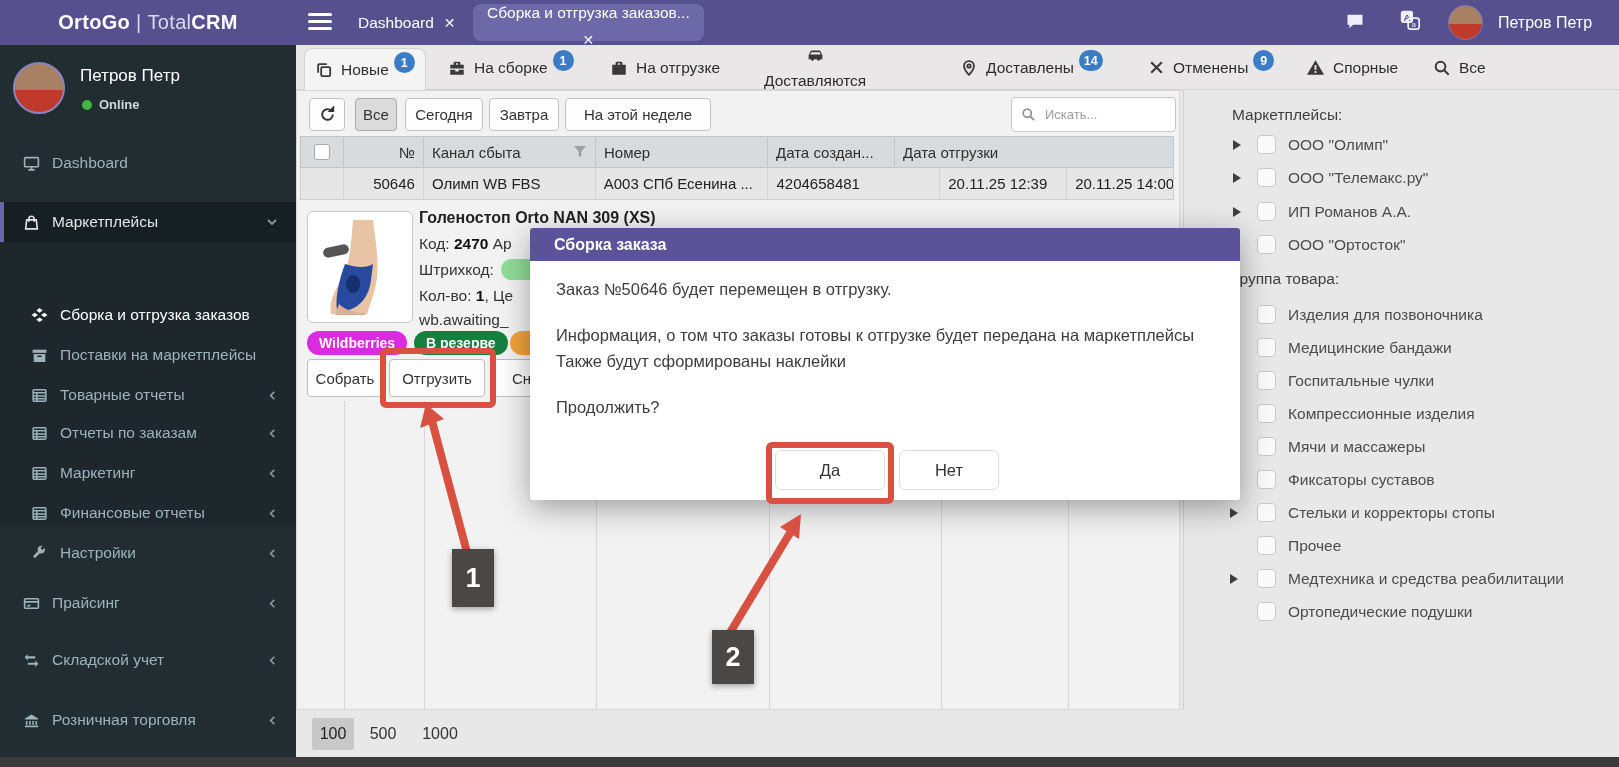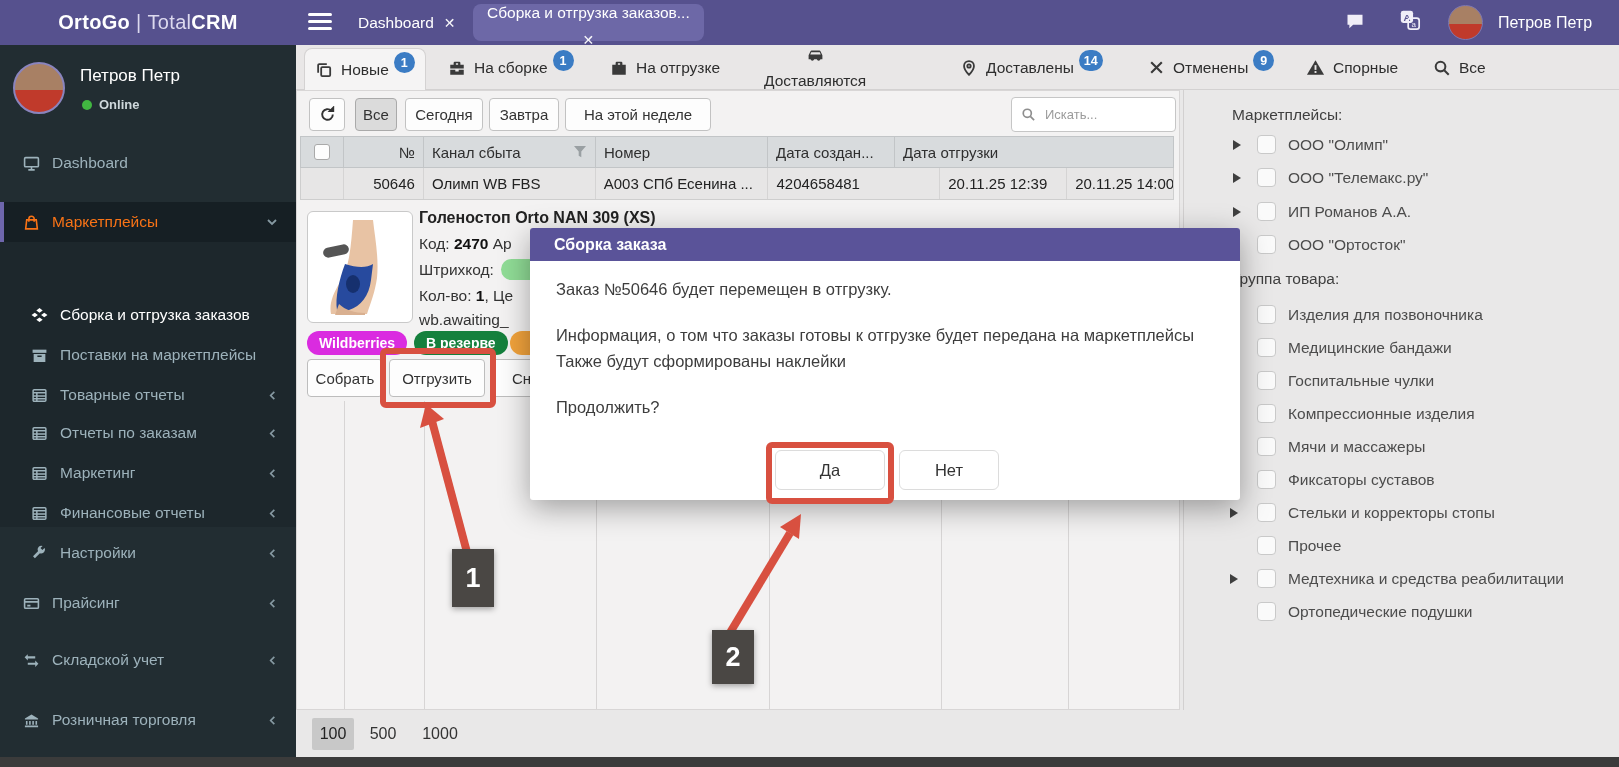--- a/index.html
+++ b/index.html
@@ -23,21 +23,21 @@
   
   #sidebar{left:0;top:45px;width:296px;height:722px;background:#222d32;z-index:20;}
   .suser-name{left:80px;top:21px;color:#fff;font-size:17px;}
   .suser-status{left:82px;top:52px;color:#cfd8dc;font-size:13px;font-weight:bold;display:flex;align-items:center;gap:7px;}
   .dot{width:10px;height:10px;border-radius:50%;background:#41b741;}
   .srow{left:0;width:296px;height:38px;display:flex;align-items:center;color:#9db2bb;font-size:15.5px;cursor:pointer;}
   .srow .sicon{width:18px;margin-left:22px;margin-right:12px;display:flex;justify-content:center;}
   .srow.sub .sicon{margin-left:30px;}
   .srow .chev{margin-left:auto;margin-right:18px;color:#8699a2;}
   .subblock{left:0;top:157px;width:296px;height:325px;background:#1d272c;}
-  .srow.parent{height:40px;background:#161f24;border-left:4px solid #6e66ac;color:#f97316;justify-content:space-between;}
+  .srow.parent{height:40px;background:#161f24;border-left:4px solid #6e66ac;color:#e5e5e5;justify-content:space-between;}
   .srow.parent .sicon{margin-left:18px;}
   .srow.on{color:#fff;}
   
   #statusbar{left:296px;top:45px;width:1323px;height:45px;background:#e9e7e7;border-bottom:1px solid #d3d1d1;z-index:5;}
   .stab{top:0;height:45px;display:flex;align-items:center;gap:8px;font-size:15.5px;color:#2e2e2e;cursor:pointer;}
   .stab .ticon{color:#3a3a3a;}
   .stab.active{top:3px;height:42px;background:#f5f4f4;border:1px solid #d4d2d2;border-bottom:none;border-radius:8px 8px 0 0;padding:0 10px;}
   .badge{min-width:21px;height:21px;padding:0 5px;border-radius:11px;background:#3b7cc4;color:#fff;font-size:12.5px;font-weight:bold;display:flex;align-items:center;justify-content:center;transform:translateY(-7px);margin-left:-3px;}
   
   #card{left:296px;top:90px;width:884px;height:620px;background:#f3f2f2;border:1px solid #d8d6d6;z-index:6;}

